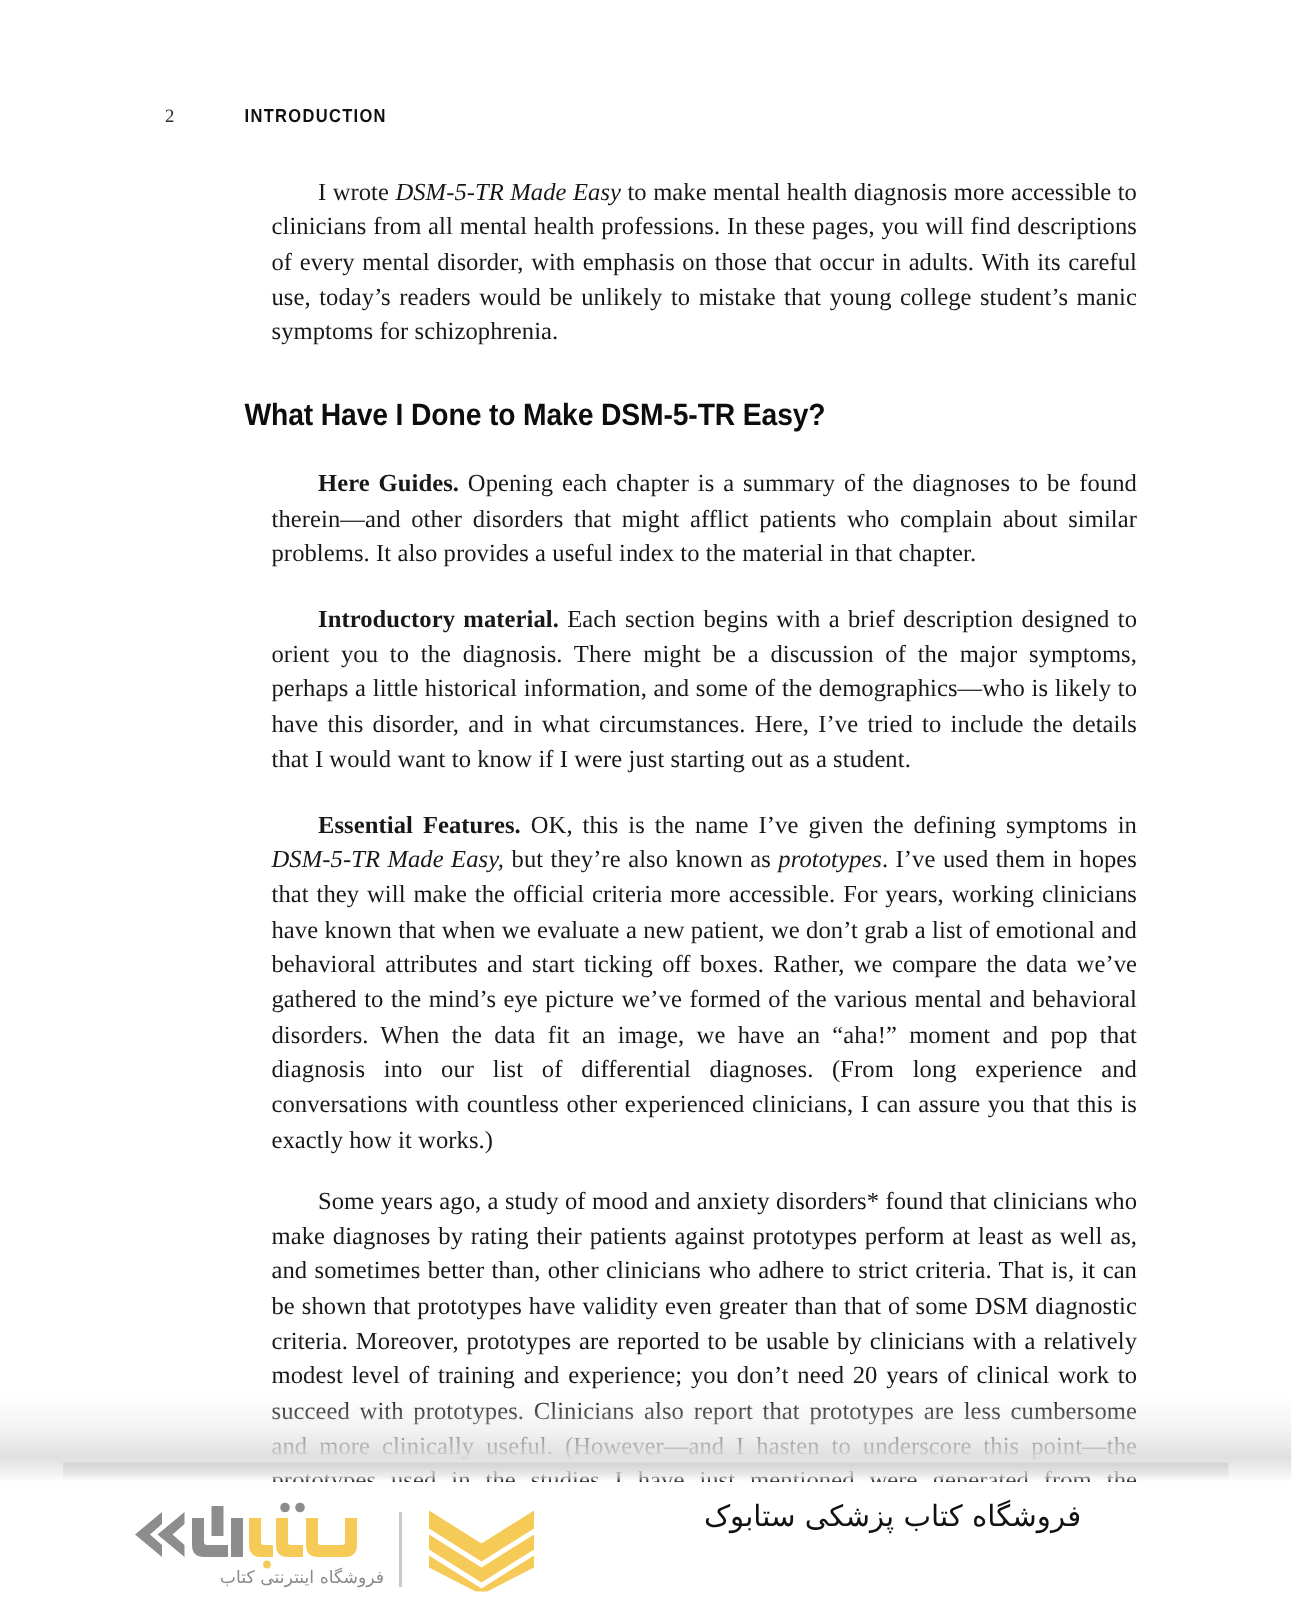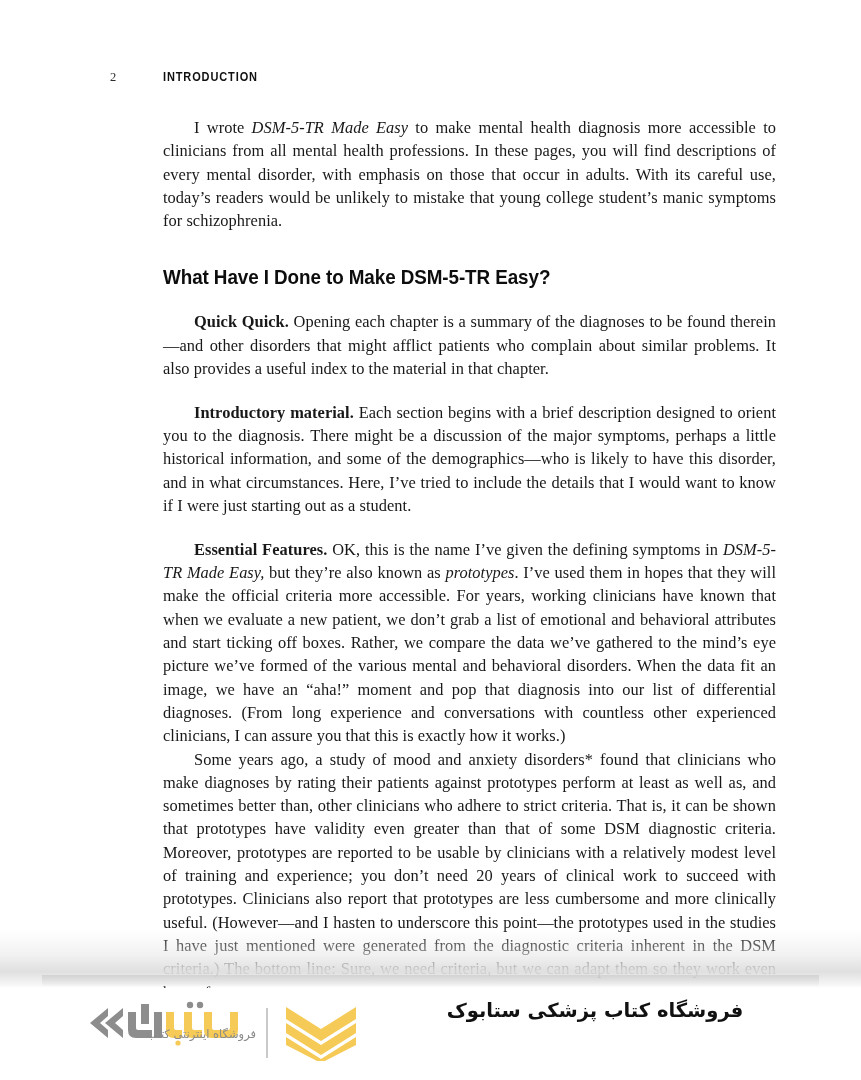--- a/index.html
+++ b/index.html
@@ -59,21 +59,21 @@
     white-space: nowrap;
   }
 
   
   .textcol {
     margin-left: 53px;
     width: 613px;
   }
 
   p.body {
-    margin: 0;
+    margin: 18px;
     font-size: 16.4px;
     line-height: 23.3px;
     text-align: justify;
     text-justify: inter-word;
     color: #181818;
     hyphens: manual;
     letter-spacing: 0.05px;
   }
   p.indent { text-indent: 31px; }
   p.gap-para { margin-top: 20.5px; }
@@ -166,21 +166,21 @@
   }
   .logo-script {
     position: absolute;
     left: 0; top: -2px;
     width: 178px;
     height: 46px;
   }
   .logo-sub {
     position: absolute;
     left: 18px;
-    top: 25px;
+    top: 42px;
     width: 160px;
     text-align: right;
     direction: rtl;
     font-family: "DejaVu Sans", "Liberation Sans", sans-serif;
     font-size: 11.5px;
     color: #8b8b8b;
     letter-spacing: 0.2px;
     white-space: nowrap;
   }
   .logo-divider {
@@ -200,21 +200,20 @@
     text-align: center;
   }
   .site-fa {
     direction: rtl;
     font-family: "DejaVu Sans", "Liberation Sans", sans-serif;
     font-size: 19.5px;
     color: #111111;
     letter-spacing: 0.4px;
     line-height: 26px;
     white-space: nowrap;
-    font-weight: bold;
   }
   .site-url {
     margin-top: 4px;
     font-family: "Liberation Sans", "DejaVu Sans", sans-serif;
     font-size: 30px;
     font-weight: 700;
     letter-spacing: 3.6px;
     color: #1a1a1a;
     white-space: nowrap;
   }
@@ -230,21 +229,21 @@
       <span class="folio">2</span>
       <span class="head-title">INTRODUCTION</span>
     </div>
 
     <div class="textcol">
 
       <p class="body indent"><span>I wrote </span><span class="ital">DSM-5-TR Made Easy</span><span> to make mental health diagnosis more accessible to clinicians from all mental health professions. In these pages, you will find descriptions of every mental disorder, with emphasis on those that occur in adults. With its careful use, today’s readers would be unlikely to mistake that young college student’s manic symptoms for schizophrenia.</span></p>
 
       <h2 class="section">What Have I Done to Make DSM-5-TR Easy?</h2>
 
-      <p class="body indent"><span class="bold-run">Quick Quick.</span><span> Opening each chapter is a summary of the diagnoses to be found therein—and other disorders that might afflict patients who complain about similar problems. It also provides a useful index to the material in that chapter.</span></p>
+      <p class="body indent"><span class="bold-run">Here Guides.</span><span> Opening each chapter is a summary of the diagnoses to be found therein—and other disorders that might afflict patients who complain about similar problems. It also provides a useful index to the material in that chapter.</span></p>
 
       <p class="body indent gap-para"><span class="bold-run">Introductory material.</span><span> Each section begins with a brief description designed to orient you to the diagnosis. There might be a discussion of the major symptoms, perhaps a little historical information, and some of the demographics—who is likely to have this disorder, and in what circumstances. Here, I’ve tried to include the details that I would want to know if I were just starting out as a student.</span></p>
 
       <p class="body indent gap-para"><span class="bold-run">Essential Features.</span><span> OK, this is the name I’ve given the defining symptoms in </span><span class="ital">DSM-5-TR Made Easy,</span><span> but they’re also known as </span><span class="ital">prototypes</span><span>. I’ve used them in hopes that they will make the official criteria more accessible. For years, working clinicians have known that when we evaluate a new patient, we don’t grab a list of emotional and behavioral attributes and start ticking off boxes. Rather, we compare the data we’ve gathered to the mind’s eye picture we’ve formed of the various mental and behavioral disorders. When the data fit an image, we have an “aha!” moment and pop that diagnosis into our list of differential diagnoses. (From long experience and conversations with countless other experienced clinicians, I can assure you that this is exactly how it works.)</span></p>
 
       <p class="body indent tight">Some years ago, a study of mood and anxiety disorders* found that clinicians who make diagnoses by rating their patients against prototypes perform at least as well as, and sometimes better than, other clinicians who adhere to strict criteria. That is, it can be shown that prototypes have validity even greater than that of some DSM diagnostic criteria. Moreover, prototypes are reported to be usable by clinicians with a relatively modest level of training and experience; you don’t need 20 years of clinical work to succeed with prototypes. Clinicians also report that prototypes are less cumbersome and more clinically useful. (However—and I hasten to underscore this point—the prototypes used in the studies I have just mentioned were generated from the diagnostic criteria inherent in the DSM criteria.) The bottom line: Sure, we need criteria, but we can adapt them so they work even better for us.</p>
 
       <div class="footnote-wrap">
         <div class="footnote-rule"></div>
         <p class="footnote"><span>*</span><span>DeFife JA, Peart J, Bradley B, Ressler K, Drill R, Westen D: Validity of prototype diagnosis for mood and anxiety disorders. </span><span class="ital">JAMA Psychiatry</span><span> 2013; </span><span class="ital">70</span><span>(2): 140–148.</span></p>

